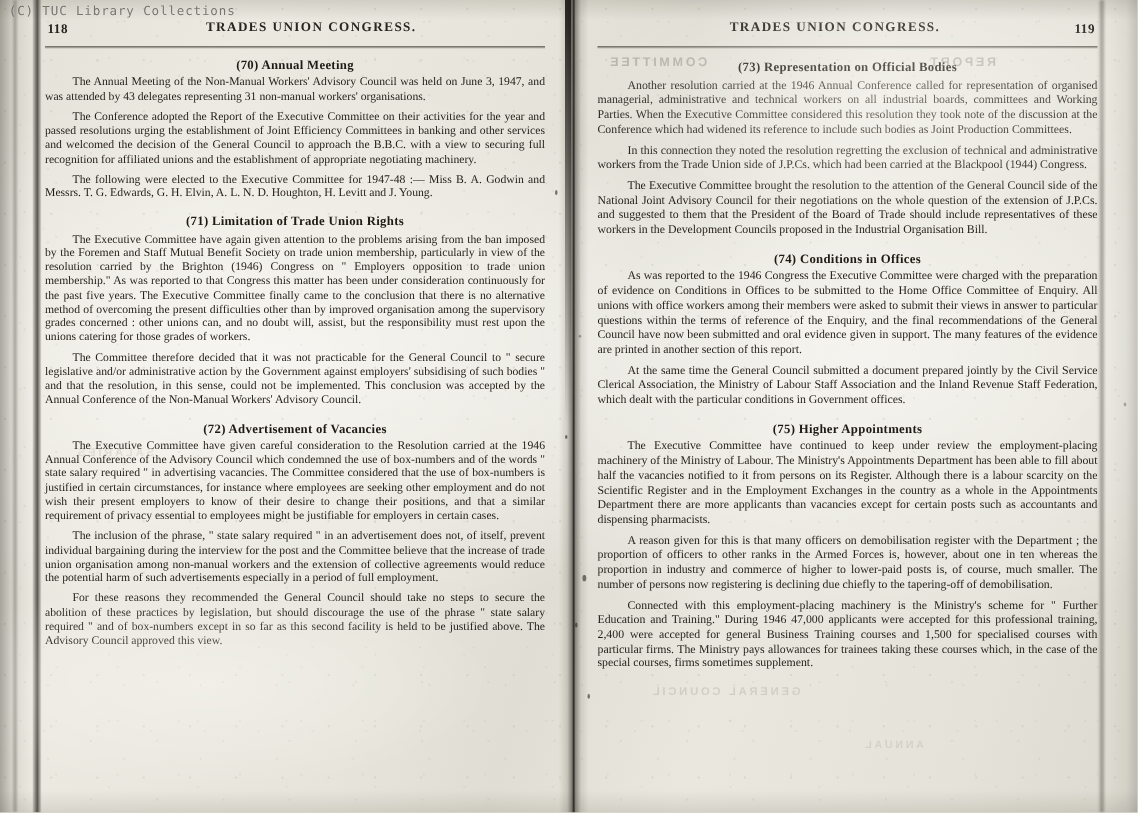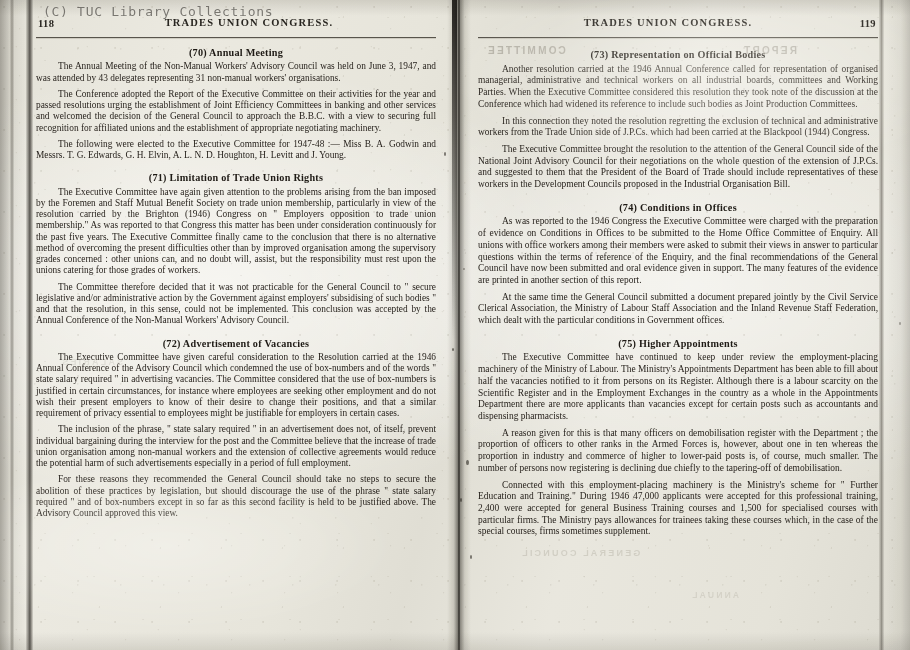--- a/index.html
+++ b/index.html
@@ -69,25 +69,24 @@
   .edge-right{
     position:absolute;left:879px;top:0;width:5px;height:650px;pointer-events:none;
     background:linear-gradient(to right, rgba(90,85,74,.10), rgba(58,54,46,.45), rgba(90,85,74,.08));
     filter:blur(.7px);
   }
 
   
   .watermark{
     position:absolute;left:7px;top:4px;
     font-family:"DejaVu Sans Mono", monospace;
-    font-size:13px;letter-spacing:.7px;
+    font-size:10px;letter-spacing:.7px;
     color:rgba(48,45,38,.62);
     white-space:nowrap;
     text-shadow:0 0 1px rgba(255,255,255,.5);
-    margin-left:36px;
   }
 
   
   .page{position:absolute;top:0;height:650px;}
   .page-left{left:36px;width:400px;}
   .page-right{left:478px;width:400px;}
 
   .running-head{
     position:relative;height:16px;margin-top:17px;
   }

